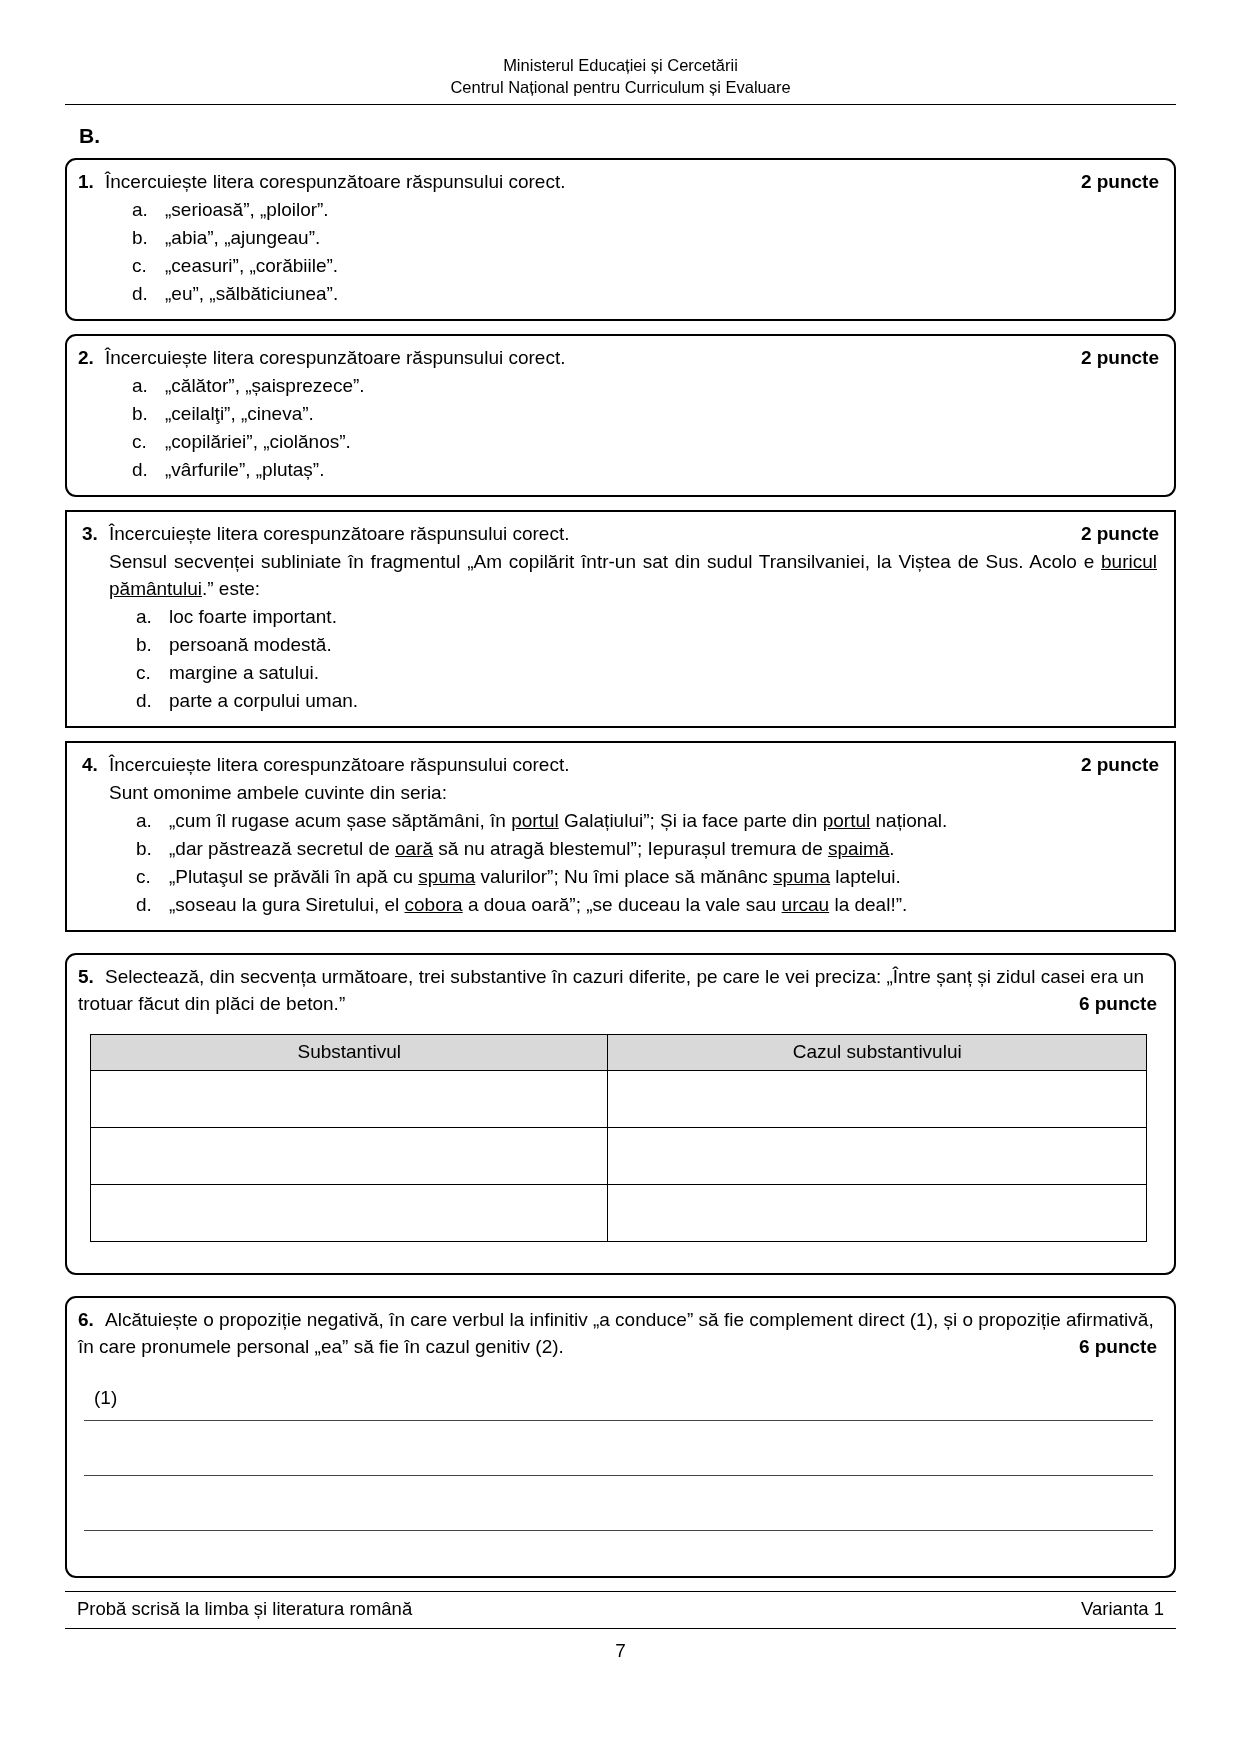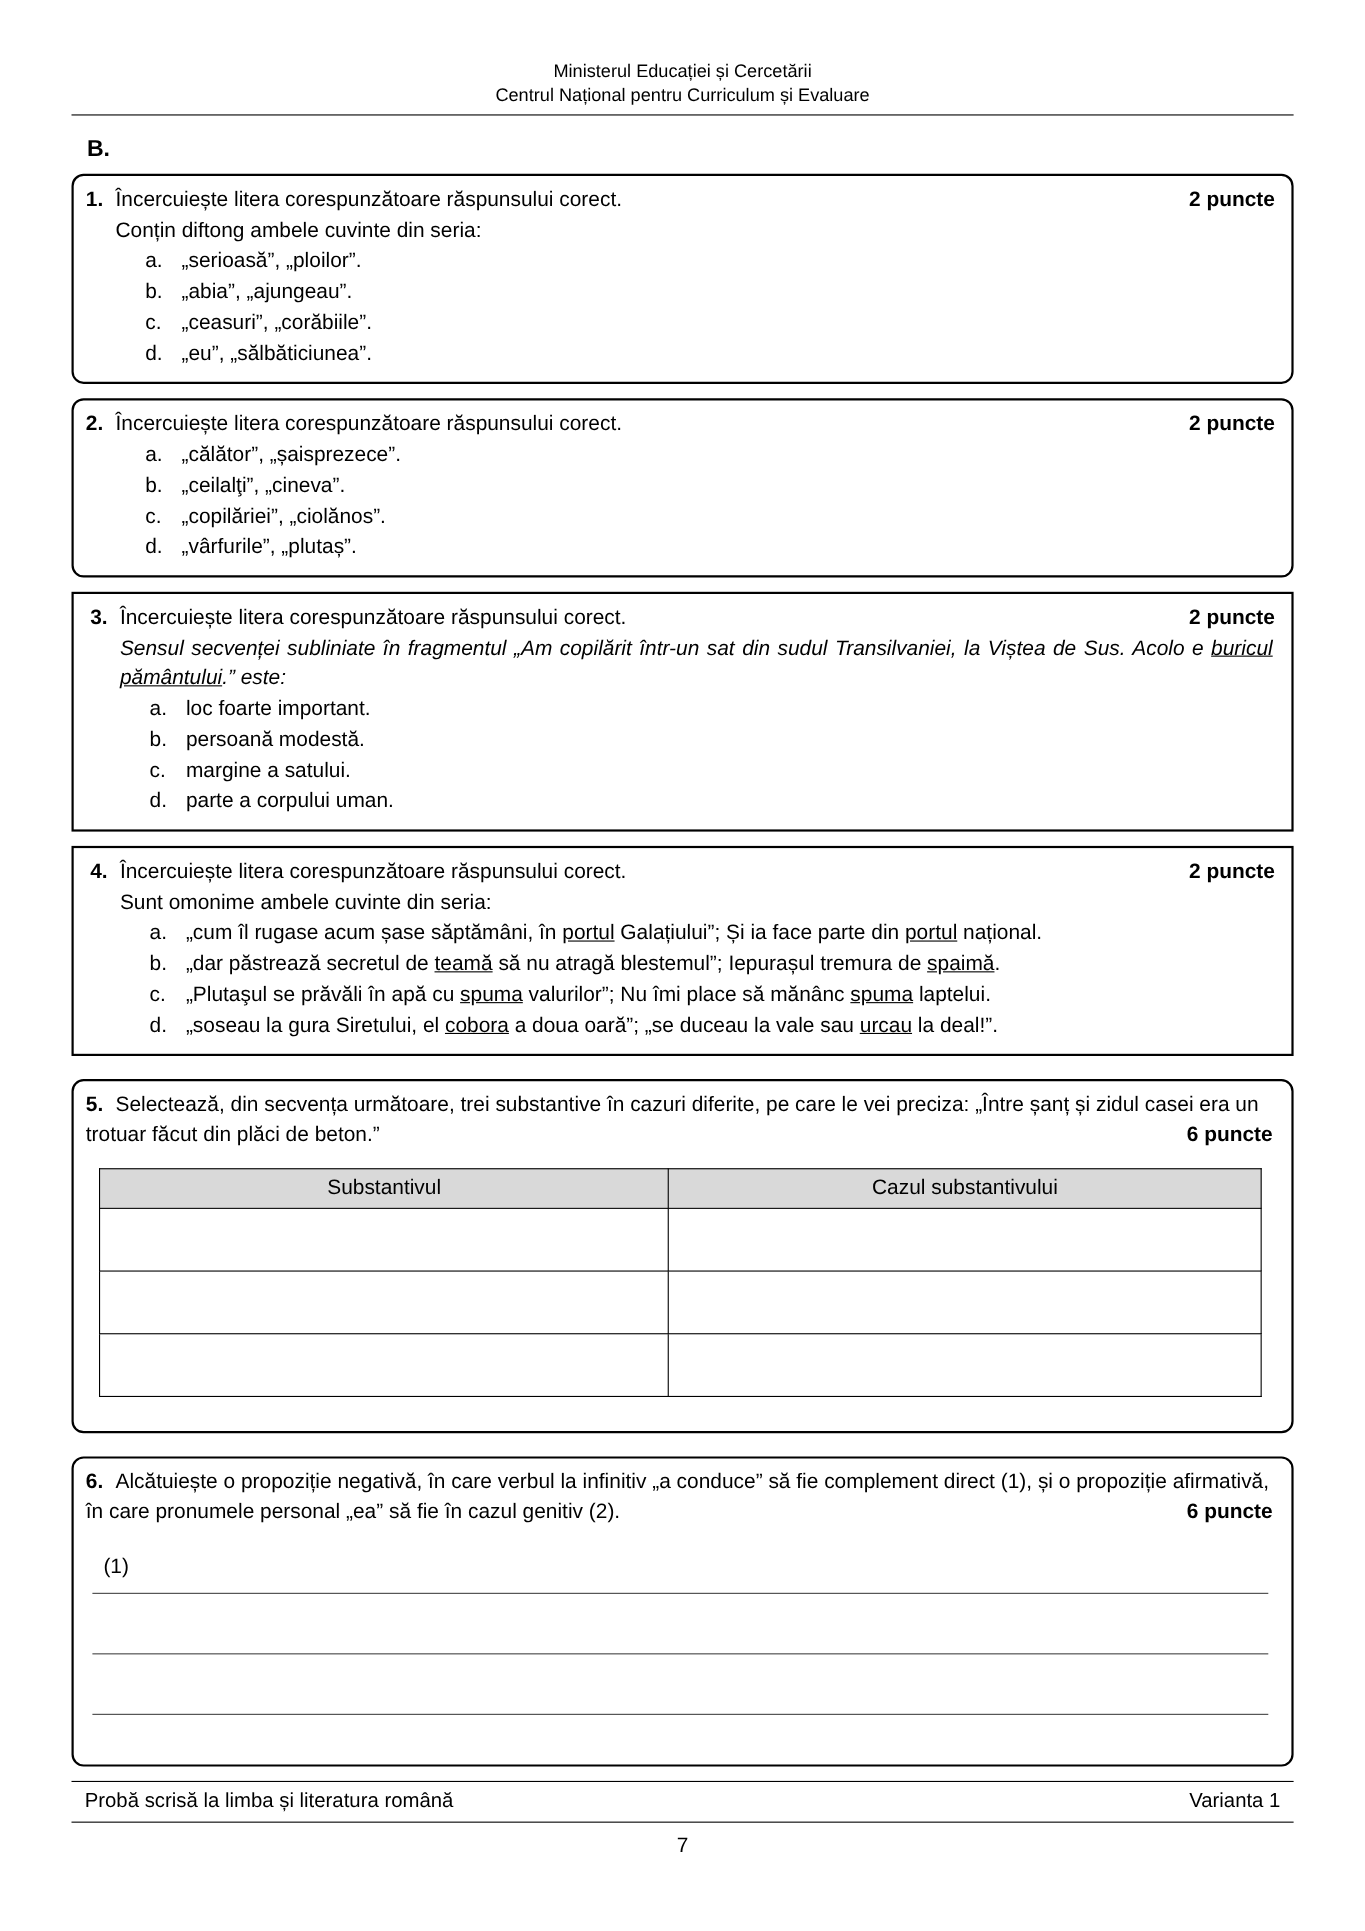--- a/index.html
+++ b/index.html
@@ -24,21 +24,21 @@
     margin-bottom:13px;
   }
   .rounded { border-radius:11px;padding-left:11px; }
   .square  { border-radius:0; }
   .gap-top { margin-top:21px; }
 
   .qhead { display:flex; justify-content:space-between; align-items:baseline; }
   .qnum { font-weight:bold; display:inline-block; min-width:27px; }
   .qpoints { font-weight:bold; white-space:nowrap; }
   .qlead { margin-left:27px; margin-top:1px; }
-  .justify { text-align:justify; margin-right:2px;font-style:italic; }
+  .justify { text-align:justify; margin-right:2px; }
 
   .opt { display:flex; padding-left:54px; margin-top:1px; }
   .opt-letter { flex:none; width:33px; }
   .opt-text { flex:1; }
   .u { text-decoration:underline; }
 
   .qpara-wrap { position:relative; }
   .qpara { padding-right:4px; }
   .qpoints-abs { position:absolute; right:2px; bottom:0; }
 
@@ -80,21 +80,20 @@
 
   <div class="section-label">B.</div>
 
   <section class="qbox rounded">
     <div class="qhead">
       <div>
         <span class="qnum">1.</span><span>Încercuiește litera corespunzătoare răspunsului corect.</span>
       </div>
       <span class="qpoints">2 puncte</span>
     </div>
-    <p class="qlead">Conțin diftong ambele cuvinte din seria:</p>
     <div class="opt">
       <span class="opt-letter">a.</span>
       <span class="opt-text">„serioasă”, „ploilor”.</span>
     </div>
     <div class="opt">
       <span class="opt-letter">b.</span>
       <span class="opt-text">„abia”, „ajungeau”.</span>
     </div>
     <div class="opt">
       <span class="opt-letter">c.</span>
@@ -164,21 +163,21 @@
       </div>
       <span class="qpoints">2 puncte</span>
     </div>
     <p class="qlead">Sunt omonime ambele cuvinte din seria:</p>
     <div class="opt">
       <span class="opt-letter">a.</span>
       <span class="opt-text"><span>„cum îl rugase acum șase săptămâni, în </span><span class="u">portul</span><span> Galațiului”; Și ia face parte din </span><span class="u">portul</span><span> național.</span></span>
     </div>
     <div class="opt">
       <span class="opt-letter">b.</span>
-      <span class="opt-text"><span>„dar păstrează secretul de </span><span class="u">teamă</span><span> să nu atragă blestemul”; Iepurașul tremura de </span><span class="u">spaimă</span><span>.</span></span>
+      <span class="opt-text"><span>„dar păstrează secretul de </span><span class="u">oară</span><span> să nu atragă blestemul”; Iepurașul tremura de </span><span class="u">spaimă</span><span>.</span></span>
     </div>
     <div class="opt">
       <span class="opt-letter">c.</span>
       <span class="opt-text"><span>„Plutaşul se prăvăli în apă cu </span><span class="u">spuma</span><span> valurilor”; Nu îmi place să mănânc </span><span class="u">spuma</span><span> laptelui.</span></span>
     </div>
     <div class="opt">
       <span class="opt-letter">d.</span>
       <span class="opt-text"><span>„soseau la gura Siretului, el </span><span class="u">cobora</span><span> a doua oară”; „se duceau la vale sau </span><span class="u">urcau</span><span> la deal!”.</span></span>
     </div>
   </section>

